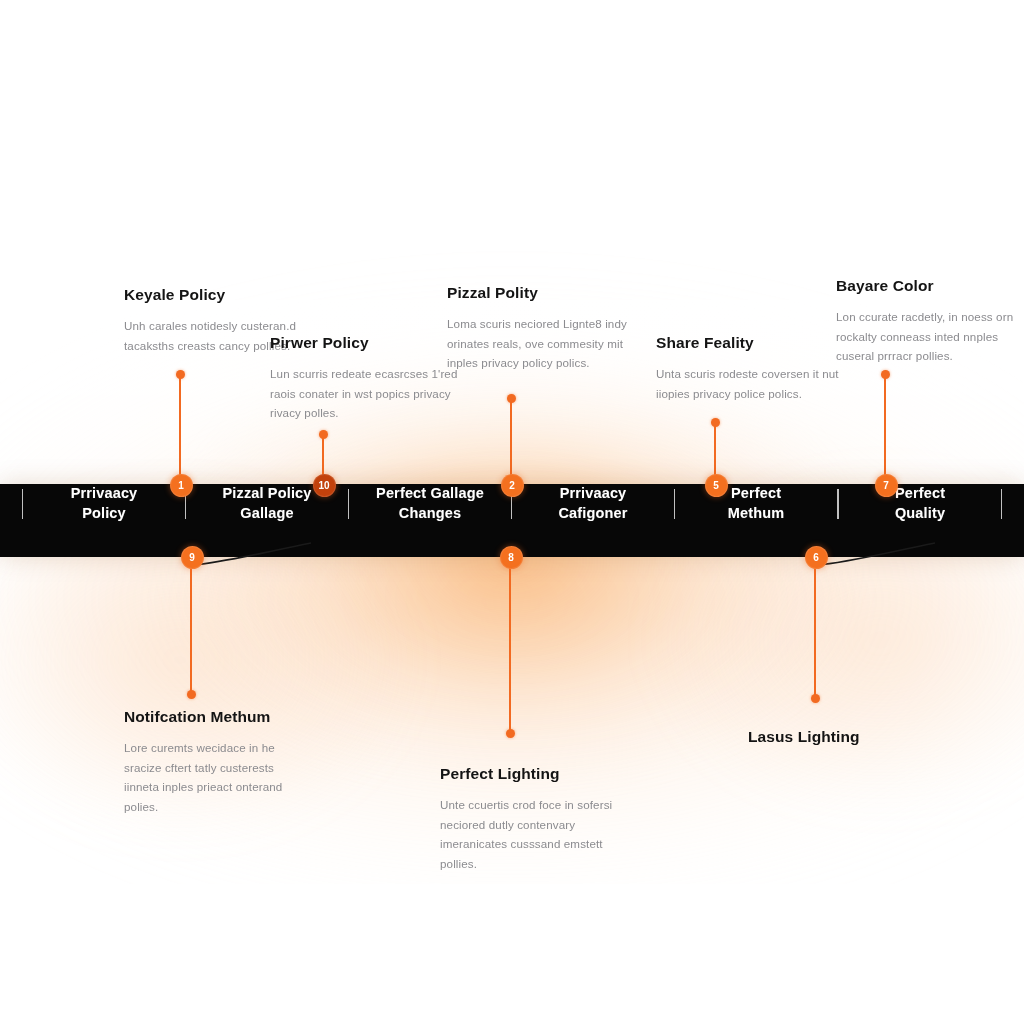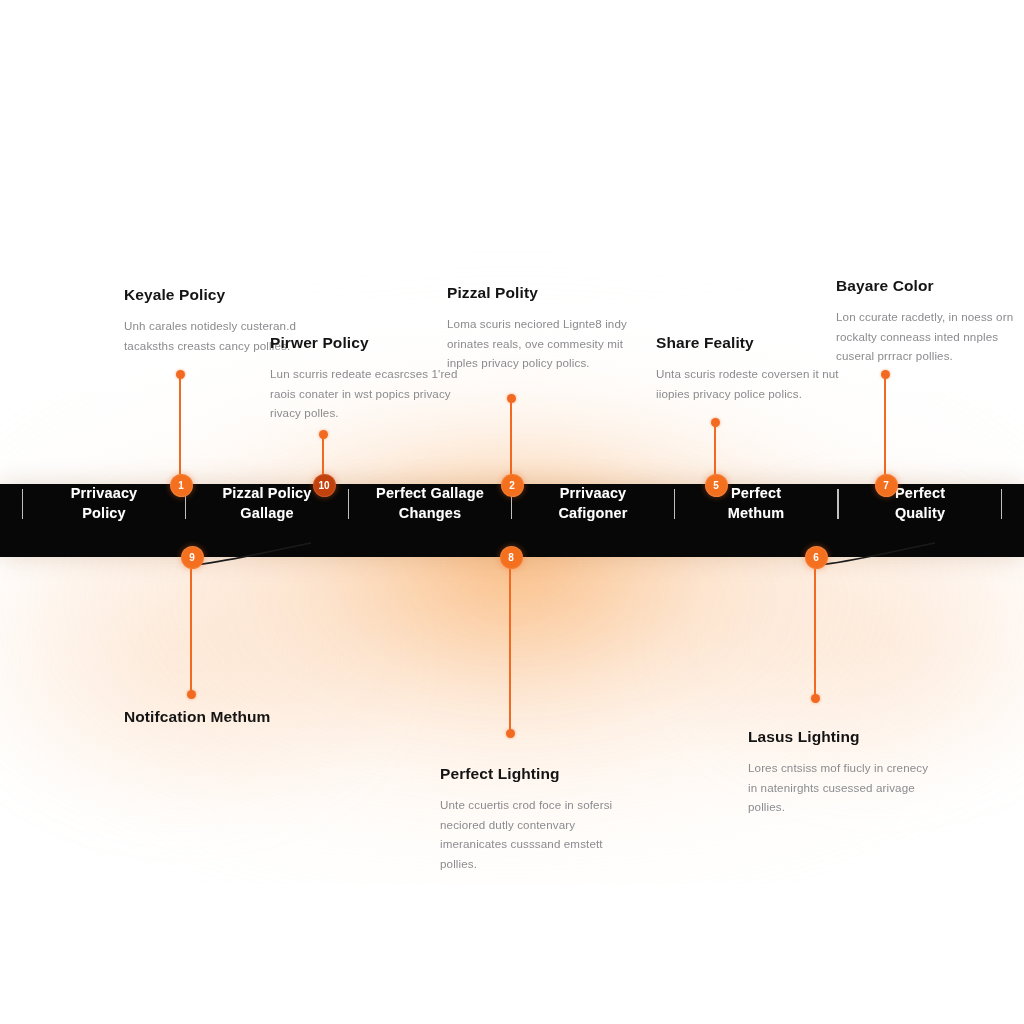--- a/index.html
+++ b/index.html
@@ -187,35 +187,35 @@
   </div>
 
   <div id="bottom-layer">
       <div class="stem" style="left: 189.8px; top: 557px; height: 137px; background: rgb(242, 106, 33);"></div>
       <div class="dot" style="left: 186.5px; top: 689.5px; background: rgb(242, 106, 33);"></div>
       <svg class="curve" width="130" height="40" style="left: 191px; top: 541px;">
         <path d="M2,24 C30,22 70,12 120,2" fill="none" stroke="#1a1a1a" stroke-width="1.6"></path>
       </svg>
       <div class="block" style="left: 124px; top: 708px; width: 184px;">
         <h3>Notifcation Methum</h3>
+        <p>Lore curemts wecidace in he sracize cftert tatly custerests iinneta inples prieact onterand polies.</p>
       </div>
       <div class="stem" style="left: 508.8px; top: 557px; height: 176px; background: rgb(242, 106, 33);"></div>
       <div class="dot" style="left: 505.5px; top: 728.5px; background: rgb(242, 106, 33);"></div>
       <div class="block" style="left: 440px; top: 765px; width: 196px;">
         <h3>Perfect Lighting</h3>
         <p>Unte ccuertis crod foce in sofersi neciored dutly contenvary imeranicates cusssand emstett pollies.</p>
       </div>
       <div class="stem" style="left: 813.8px; top: 557px; height: 141px; background: rgb(242, 106, 33);"></div>
       <div class="dot" style="left: 810.5px; top: 693.5px; background: rgb(242, 106, 33);"></div>
       <svg class="curve" width="130" height="40" style="left: 815px; top: 541px;">
         <path d="M2,24 C30,22 70,12 120,2" fill="none" stroke="#1a1a1a" stroke-width="1.6"></path>
       </svg>
       <div class="block" style="left: 748px; top: 728px; width: 190px;">
         <h3>Lasus Lighting</h3>
-        <p>Lores cntsiss mof fiucly in crenecy in natenirghts cusessed arivage pollies.</p>
       </div>
     </div>
   <div id="marker-layer">
       <div class="badge" style="left: 169.5px; top: 474px; background: rgb(244, 112, 31);">1</div>
       <div class="badge" style="left: 312.5px; top: 474px; background: #c2410c;">10</div>
       <div class="badge" style="left: 500.5px; top: 474px; background: rgb(244, 112, 31);">2</div>
       <div class="badge" style="left: 704.5px; top: 474px; background: rgb(244, 112, 31);">5</div>
       <div class="badge" style="left: 874.5px; top: 474px; background: rgb(244, 112, 31);">7</div>
       <div class="badge" style="left: 180.5px; top: 546px; background: rgb(244, 112, 31);">9</div>
       <div class="badge" style="left: 499.5px; top: 546px; background: rgb(244, 112, 31);">8</div>

